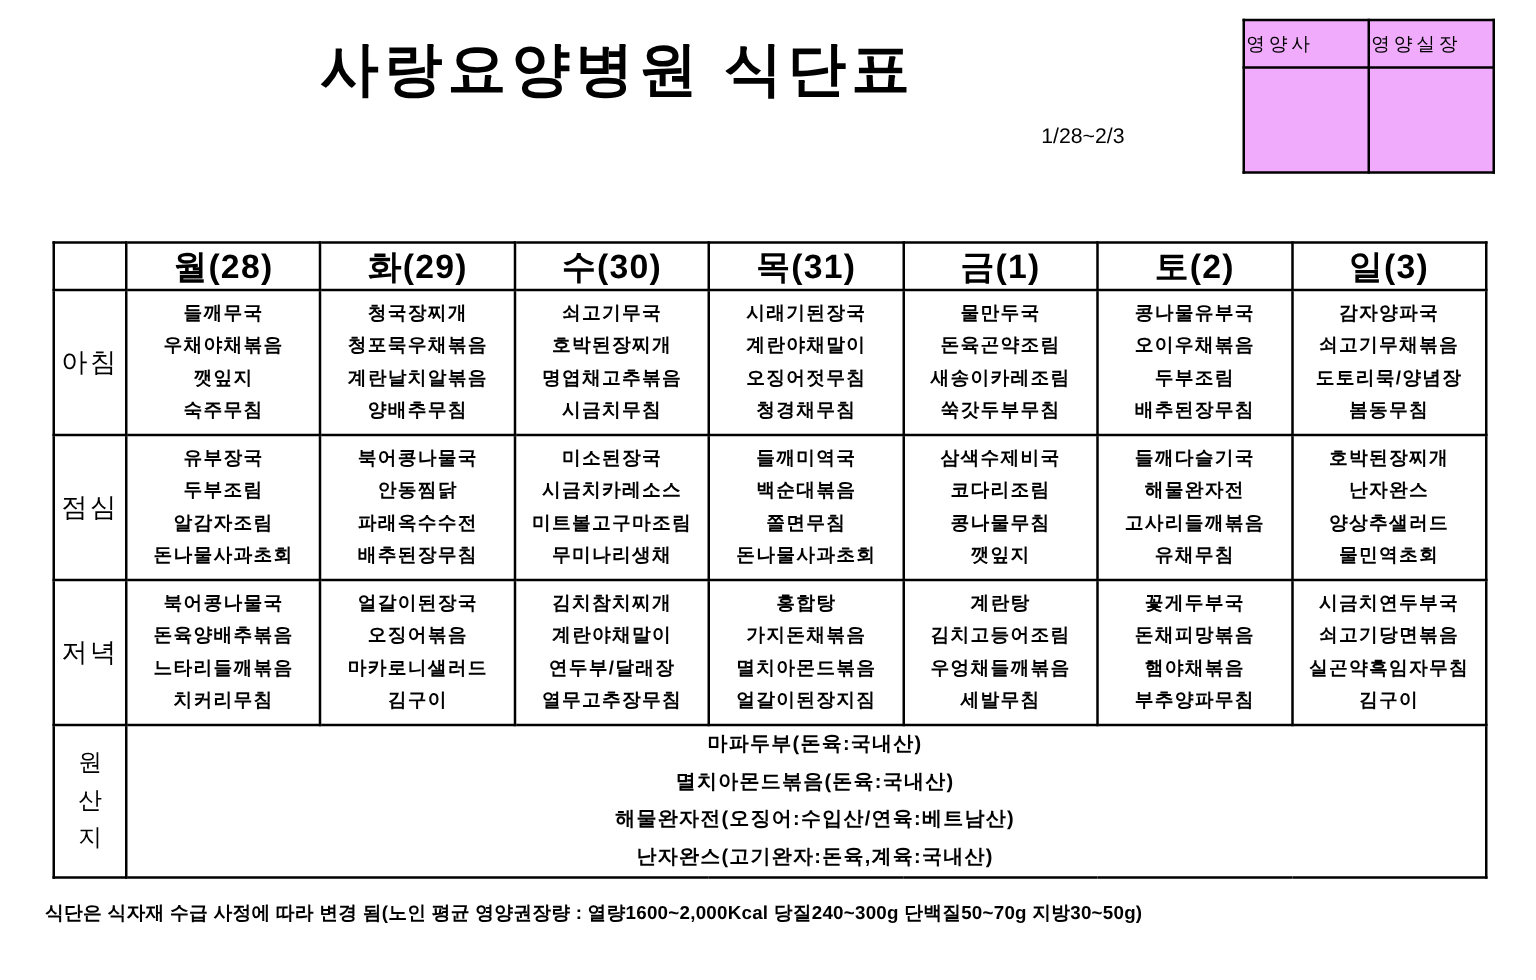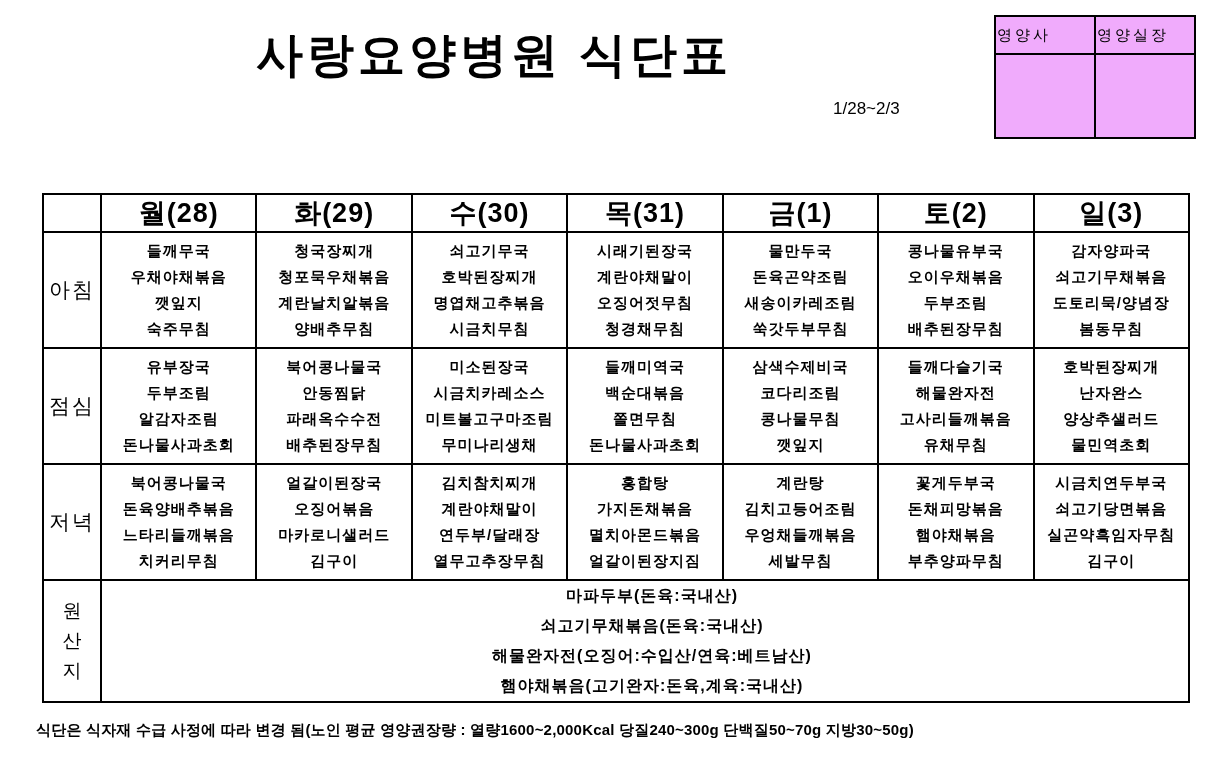--- a/index.html
+++ b/index.html
@@ -220,21 +220,21 @@
         </td>
       </tr>
       <tr class="origin-row">
         <th class="origin-label">
           <div>원</div>
           <div>산</div>
           <div>지</div>
         </th>
         <td class="origin-cell" colspan="7">
           <div class="origin-line">마파두부(돈육:국내산)</div>
-          <div class="origin-line">쇠고기무채볶음(돈육:국내산)</div>
+          <div class="origin-line">멸치아몬드볶음(돈육:국내산)</div>
           <div class="origin-line">해물완자전(오징어:수입산/연육:베트남산)</div>
-          <div class="origin-line">햄야채볶음(고기완자:돈육,계육:국내산)</div>
+          <div class="origin-line">난자완스(고기완자:돈육,계육:국내산)</div>
         </td>
       </tr>
     </tbody>
 </table>
 
 <div class="footer-note">식단은 식자재 수급  사정에 따라 변경 됨(노인 평균 영양권장량 : 열량1600~2,000Kcal 당질240~300g 단백질50~70g 지방30~50g)</div>
 
 </body></html>

